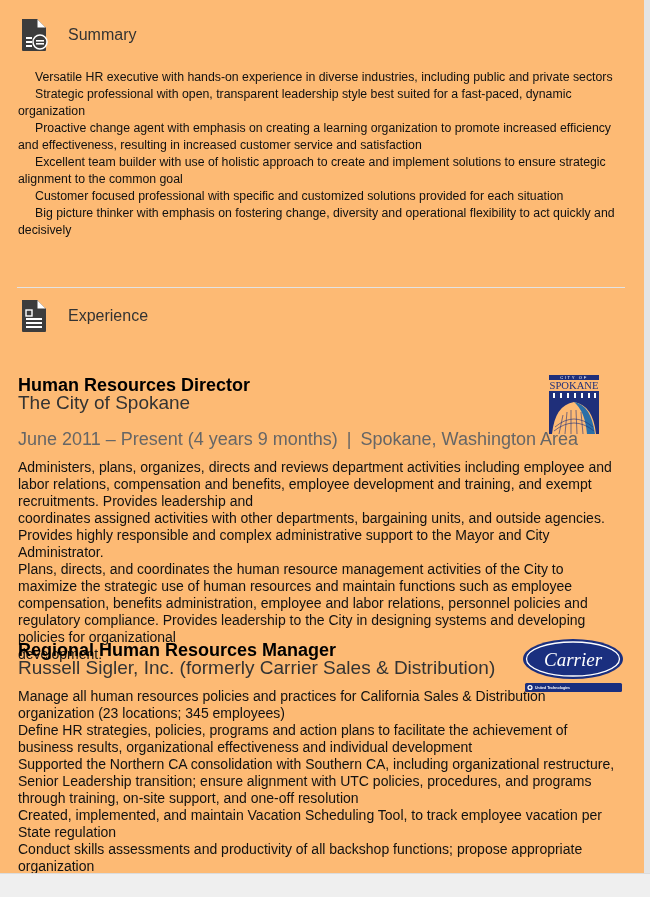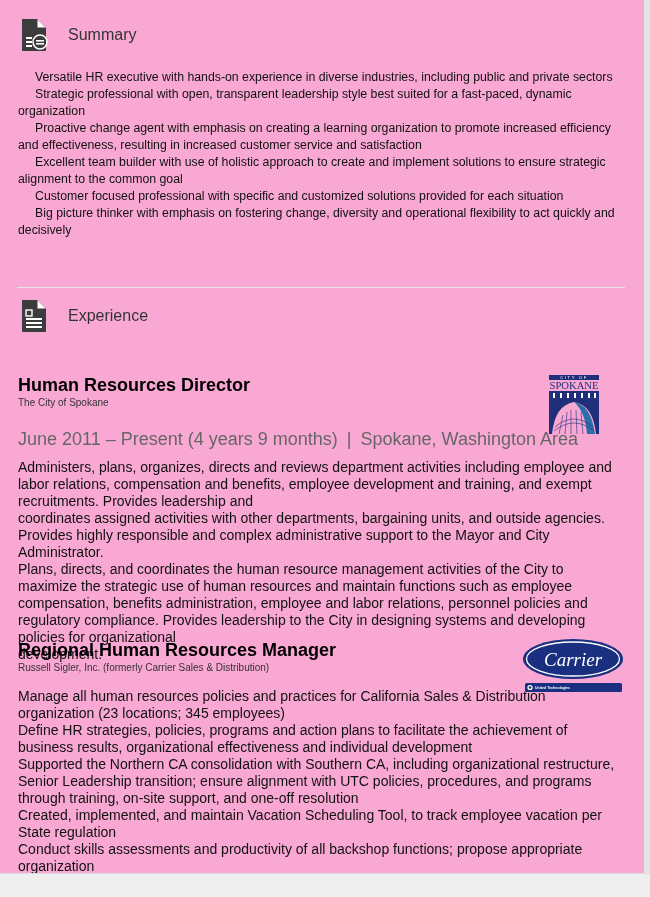--- a/index.html
+++ b/index.html
@@ -5,21 +5,21 @@
     * { margin: 0; padding: 0; box-sizing: border-box; }
     html, body {
       width: 650px; height: 897px; overflow: hidden;
       background: #ffffff;
       font-family: "Liberation Sans", sans-serif;
       color: #000000;
     }
     .page {
       position: absolute; left: 0; top: 0;
       width: 644px; height: 873px;
-      background: #f9a8d4;
+      background: #fdba74;
       overflow: hidden;
     }
     .right-gutter {
       position: absolute; left: 644px; top: 0;
       width: 6px; height: 897px;
       background: #e4e4e4;
     }
     .bottom-bar {
       position: absolute; left: 0; top: 873px;
       width: 650px; height: 24px;
@@ -58,21 +58,21 @@
     }
 
     .job { position: absolute; left: 18px; width: 606px; }
     .job-1 { top: 376px; }
     .job-2 { top: 641px; }
     .job-title {
       font-size: 18px; font-weight: bold;
       line-height: 18px; color: #000;
     }
     .job-company {
-      font-size: 10px; line-height: 18px; color: #333;
+      font-size: 19px; line-height: 18px; color: #333;
       margin-top: 0px;
     }
     .job-meta {
       font-size: 18px; line-height: 17px; color: #666;
       margin-top: 19px;
     }
     .job-desc {
       margin-top: 11px;
       font-size: 14px;
       line-height: 17px;

